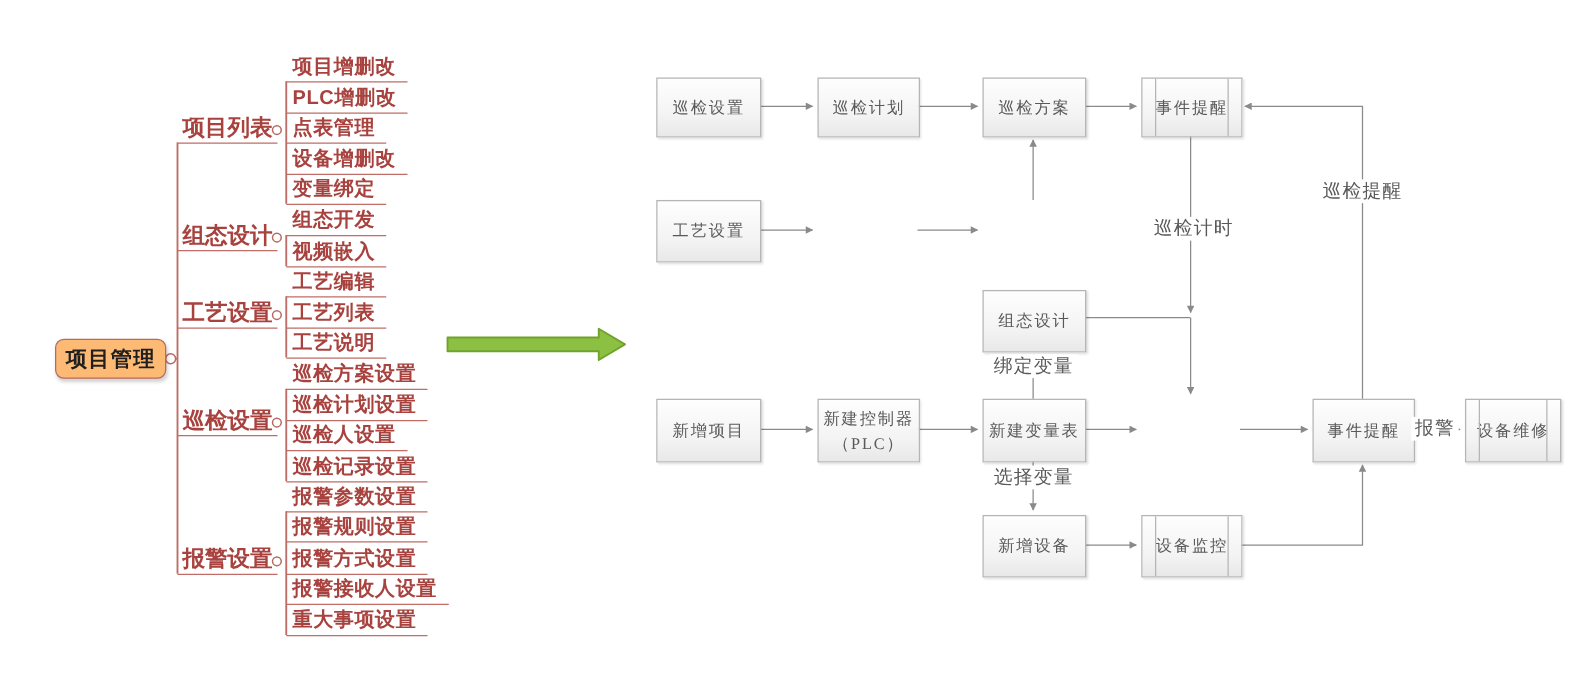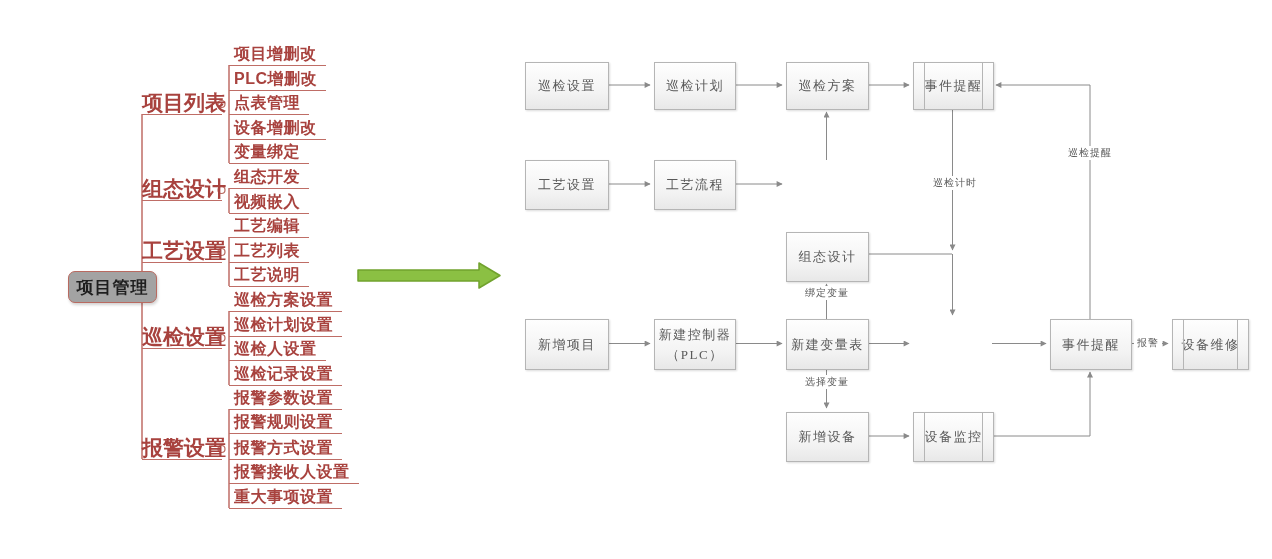--- a/index.html
+++ b/index.html
@@ -10,30 +10,30 @@
   
   .fc-node{position:absolute;display:flex;align-items:center;justify-content:center;
     background:linear-gradient(180deg,#fefefe 0%,#f3f3f3 65%,#e8e8e8 100%);
     border:1px solid #b5b5b5;box-shadow:1px 1px 2px rgba(0,0,0,.14);
     color:#595959;font-family:"Liberation Serif",serif;font-size:13px;
     letter-spacing:1.5px;text-align:center;white-space:pre-line;line-height:1.5;}
   .pp::before,.pp::after{content:"";position:absolute;top:0;bottom:0;width:1px;background:#b5b5b5;}
   .pp::before{left:10px}
   .pp::after{right:10px}
   .fc-label{position:absolute;transform:translate(-50%,-50%);background:#fff;padding:0 3px;
-    color:#595959;font-family:"Liberation Serif",serif;font-size:10px;letter-spacing:1px;white-space:nowrap;}
+    color:#595959;font-family:"Liberation Serif",serif;font-size:15px;letter-spacing:1px;white-space:nowrap;}
 
   
   .mm-root{position:absolute;left:44px;top:271px;width:87px;height:30px;
     display:flex;align-items:center;justify-content:center;
-    background:#a3a3a3;border:1.5px solid #b96a60;border-radius:7px;
+    background:#fdba74;border:1.5px solid #b96a60;border-radius:7px;
     font-size:17px;font-weight:700;color:#1f1f1f;letter-spacing:1px;
-    box-shadow:1px 2px 3px rgba(0,0,0,.18);margin-left:24px;}
+    box-shadow:1px 2px 3px rgba(0,0,0,.18);}
   .mm-branch{position:absolute;left:142px;width:80px;text-align:center;
-    color:#a8423e;font-size:21px;font-weight:700;line-height:19px;padding-bottom:2px;
+    color:#a8423e;font-size:18px;font-weight:700;line-height:19px;padding-bottom:2px;
     border-bottom:1.5px solid #bf6d66;white-space:nowrap;}
   .mm-leaf{position:absolute;left:229px;color:#a8423e;font-size:16px;font-weight:700;
     line-height:19px;padding:0 9px 2px 5px;border-bottom:1.5px solid #bf6d66;
     white-space:nowrap;letter-spacing:.5px;}
 </style>
 </head>
 <body>
 
 <div class="stage">
 
@@ -117,21 +117,20 @@
   <div class="mm-leaf" style="top:438px">报警方式设置</div>
   <div class="mm-leaf" style="top:462px">报警接收人设置</div>
   <div class="mm-leaf" style="top:487px">重大事项设置</div>
 
   <div class="fc-node" style="left:525px;top:62px;width:82px;height:46px">巡检设置</div>
   <div class="fc-node" style="left:786px;top:62px;width:81px;height:46px">巡检方案</div>
   <div class="fc-node" style="left:654px;top:62px;width:80px;height:46px">巡检计划</div>
   <div class="fc-node pp" style="left:913px;top:62px;width:79px;height:46px">事件提醒</div>
 
   <div class="fc-node" style="left:525px;top:160px;width:82px;height:48px">工艺设置</div>
-  <div class="fc-node" style="left:654px;top:160px;width:80px;height:48px">工艺流程</div>
 
   <div class="fc-node" style="left:786px;top:232px;width:81px;height:48px">组态设计</div>
 
   <div class="fc-node" style="left:654px;top:319px;width:80px;height:49px">新建控制器
 （PLC）</div>
   <div class="fc-node" style="left:525px;top:319px;width:82px;height:49px">新增项目</div>
   <div class="fc-node" style="left:786px;top:319px;width:81px;height:49px">新建变量表</div>
   <div class="fc-node" style="left:1050px;top:319px;width:80px;height:49px">事件提醒</div>
   <div class="fc-node pp" style="left:1172px;top:319px;width:75px;height:49px">设备维修</div>
 

